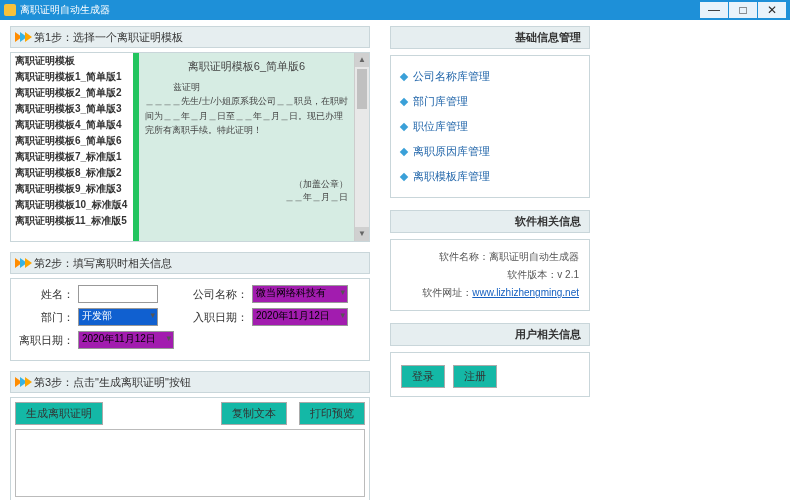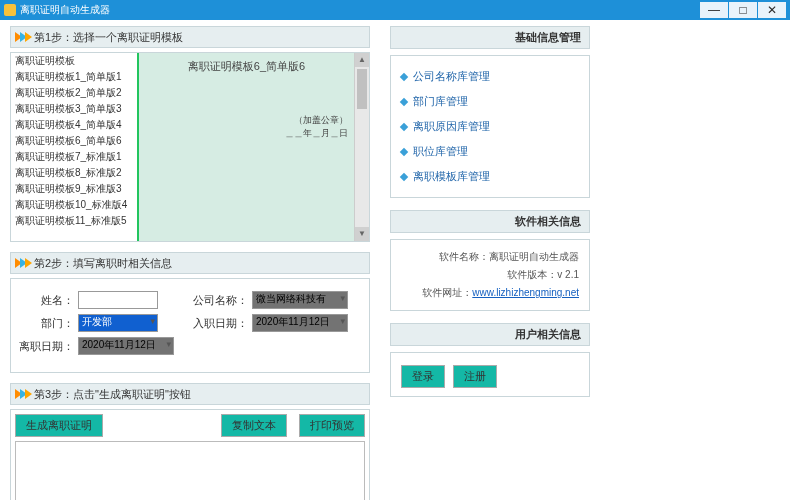--- a/index.html
+++ b/index.html
@@ -13,35 +13,35 @@
 .right { width: 380px; padding-left: 20px; text-align: right; }
 
 .section-hdr { display: flex; align-items: center; background: #e6eef0; border: 1px solid #c9d6da; height: 22px; padding: 0 4px; margin-bottom: 4px; }
 .chevs { display: flex; margin-right: 4px; }
 .chev { width: 0; height: 0; border-top: 5px solid transparent; border-bottom: 5px solid transparent; border-left: 7px solid #ff8c00; margin-right: -2px; }
 .chev.c2 { border-left-color: #37b3e3; }
 .chev.c3 { border-left-color: #ffa500; }
 .section-hdr .label { font-size: 11px; color: #333; }
 
 .step1-body { display: flex; border: 1px solid #c9d6da; height: 190px; }
-.tpl-list { width: 128px; border-right: 2px solid #22c55e; overflow: hidden; background: #fff; }
+.tpl-list { width: 128px; border-right: 6px solid #22c55e; overflow: hidden; background: #fff; font-weight: bold; }
 .tpl-list .item { font-size: 10px; padding: 1px 4px; white-space: nowrap; color: #333; }
 .preview { flex: 1; background: #d6ece3; padding: 6px; font-size: 10px; color: #444; position: relative; }
 .preview .ptitle { text-align: center; font-size: 11px; margin-bottom: 6px; }
 .preview .pbody { line-height: 1.6; font-size: 9px; }
 .preview .pstamp { text-align: right; margin-top: 40px; font-size: 9px; }
 .vscroll { width: 15px; background: #e8e8e8; border-left: 1px solid #ccc; position: relative; }
 .vscroll .arrow { height: 14px; background: #d0d0d0; text-align:center; font-size:8px; line-height:14px; color:#666; }
 .vscroll .thumb { background: #c0c0c0; height: 40px; margin: 2px; }
 
-.step2-body { border: 1px solid #c9d6da; padding: 12px 8px; font-size: 11px; }
+.step2-body { border: 1px solid #c9d6da; padding: 6px 8px; font-size: 11px; }
 .frow { display: flex; align-items: center; margin-bottom: 5px; }
 .flabel { width: 55px; text-align: right; margin-right: 4px; color: #333; }
 .finput { height: 18px; border: 1px solid #999; padding: 0 3px; font-size: 10px; background:#fff; }
-.finput.sel { background: #737373; position:relative; padding-right:14px; }
+.finput.sel { background: #a21caf; position:relative; padding-right:14px; }
 .finput.sel::after { content:"▾"; position:absolute; right:2px; top:1px; font-size:9px; color:#555; }
 .finput.highlight { background: #1060d0; color: #fff; }
 .fgap { width: 30px; }
 
 .step3-body { border: 1px solid #c9d6da; padding: 4px; }
 .btnrow { display: flex; gap: 12px; margin-bottom: 4px; }
 .btn { border: 1px solid #aaa; background: #14b8a6; padding: 3px 10px; font-size: 11px; color: #333; cursor: pointer; }
 .outbox { border: 1px solid #bbb; height: 68px; background: #fff; }
 
 .rpanel-title { background: #e6eef0; border: 1px solid #c9d6da; padding: 3px 8px; font-size: 11px; font-weight: bold; color: #333; margin-bottom: 6px; width: 200px; }
@@ -84,20 +84,24 @@
         <div class="item">离职证明模板6_简单版6</div>
         <div class="item">离职证明模板7_标准版1</div>
         <div class="item">离职证明模板8_标准版2</div>
         <div class="item">离职证明模板9_标准版3</div>
         <div class="item">离职证明模板10_标准版4</div>
         <div class="item">离职证明模板11_标准版5</div>
 
       </div>
       <div class="preview">
         <div class="ptitle">离职证明模板6_简单版6</div>
+        <div class="pbody">
+          <span style="display:inline-block;width:28px"></span><span>兹证明</span><br>
+          <span>＿＿＿＿先生/士/小姐原系我公司＿＿职员，在职时间为＿＿年＿月＿日至＿＿年＿月＿日。现已办理完所有离职手续。特此证明！</span>
+        </div>
         <div class="pstamp">
           <span>（加盖公章）</span><br>
           <span>＿＿年＿月＿日</span>
         </div>
       </div>
       <div class="vscroll">
         <div class="arrow">▲</div>
         <div class="thumb"></div>
         <div class="arrow" style="position:absolute;bottom:0;width:100%">▼</div>
       </div>
@@ -161,25 +165,25 @@
       <div class="mgmt-item">
           <span class="diamond"></span>
           <span>公司名称库管理</span>
         </div>
       <div class="mgmt-item">
           <span class="diamond"></span>
           <span>部门库管理</span>
         </div>
       <div class="mgmt-item">
           <span class="diamond"></span>
+          <span>职位库管理</span>
+        </div>
+      <div class="mgmt-item">
+          <span class="diamond"></span>
           <span>离职原因库管理</span>
-        </div>
-      <div class="mgmt-item">
-          <span class="diamond"></span>
-          <span>职位库管理</span>
         </div>
       <div class="mgmt-item">
           <span class="diamond"></span>
           <span>离职模板库管理</span>
         </div>
     </div>
 
     <div class="rpanel-title">软件相关信息</div>
     <div class="rpanel">
       <div class="kv"><span>软件名称：</span><span>离职证明自动生成器</span></div>

